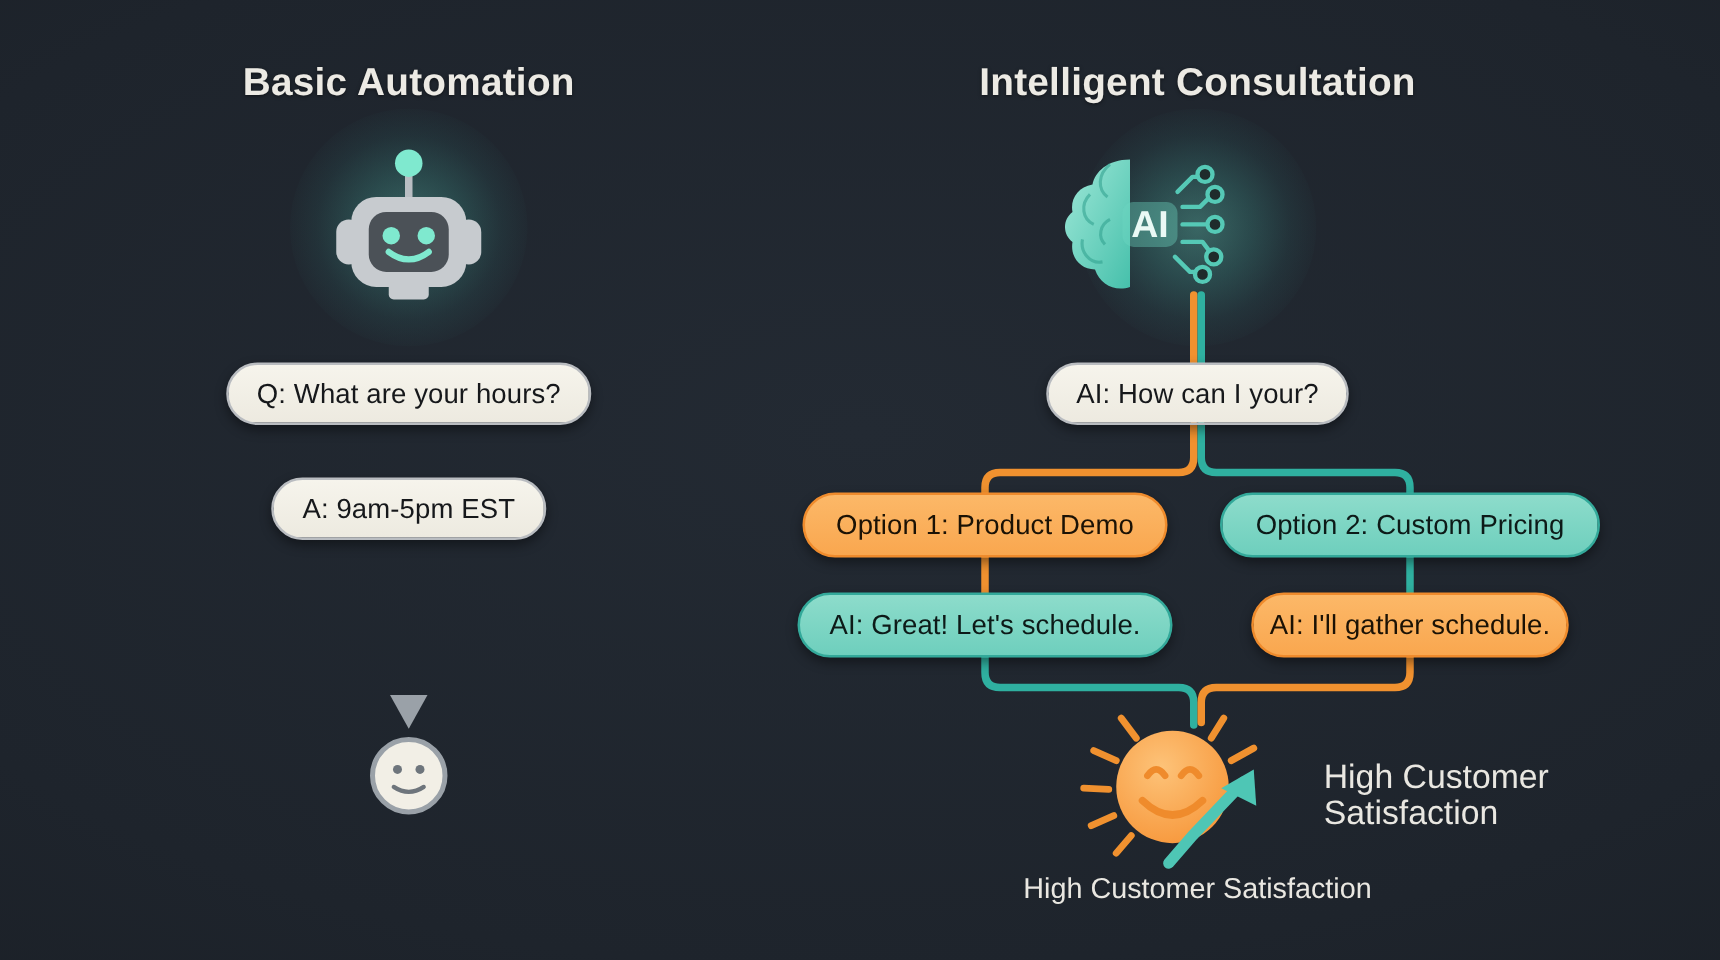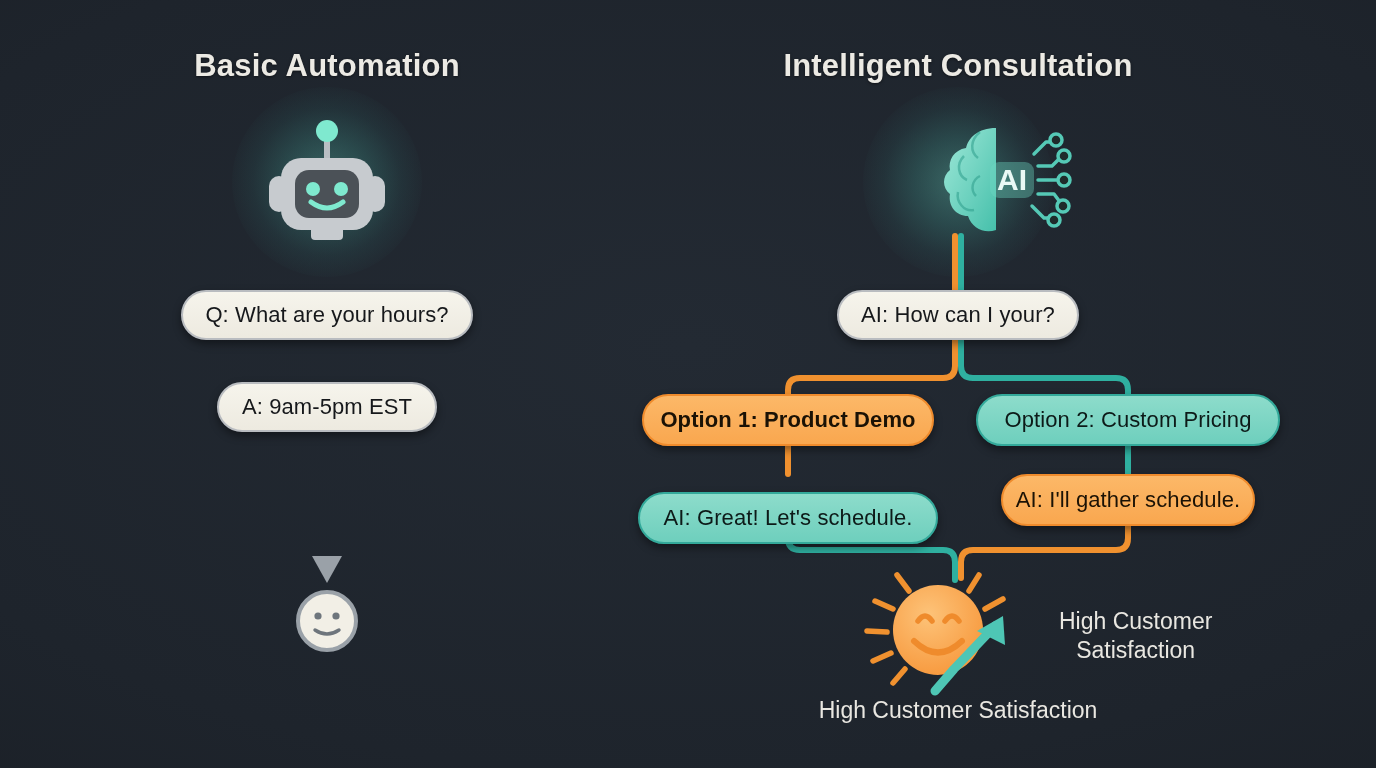--- a/index.html
+++ b/index.html
@@ -44,21 +44,21 @@
     pointer-events: none;
   }
   #glow-left  { left: 327px; top: 182px; }
   #glow-right { left: 958px; top: 182px; }
 
   .icon-wrap {
     position: absolute;
     transform: translate(-50%, -50%);
   }
   #robot-icon { left: 327px; top: 182px; }
-  #ai-icon    { left: 1004px; top: 182px; }
+  #ai-icon    { left: 912px; top: 182px; }
 
   
   #wires {
     position: absolute;
     left: 0; top: 0;
     width: 1376px; height: 768px;
     pointer-events: none;
   }
 
   
@@ -94,23 +94,23 @@
     box-shadow: 0 4px 9px rgba(0,0,0,0.42);
   }
 
   
   #b-l1 { left: 327px; top: 290px; width: 292px; height: 50px; }
   #b-l2 { left: 327px; top: 382px; width: 220px; height: 50px; }
   #b-l3 { left: 327px; top: 474px; width: 318px; height: 50px; }
 
   
   #b-r-root { left: 958px; top: 290px; width: 242px; height: 50px; }
-  #b-opt1   { left: 788px; top: 394px; width: 292px; height: 52px; font-weight: bold; }
+  #b-opt1   { left: 788px; top: 394px; width: 292px; height: 52px; }
   #b-opt2   { left: 1128px; top: 394px; width: 304px; height: 52px; }
-  #b-ans1   { left: 788px; top: 474px; width: 300px; height: 52px; margin-top: 18px; }
+  #b-ans1   { left: 788px; top: 474px; width: 300px; height: 52px; }
   #b-ans2   { left: 1128px; top: 474px; width: 254px; height: 52px; }
 
   
   #face-neutral {
     position: absolute;
     left: 327px; top: 623px;
     transform: translate(-50%, -50%);
   }
 
   
@@ -118,25 +118,24 @@
     position: absolute;
     left: 957px; top: 630px;
     transform: translate(-50%, -50%);
   }
 
   
   #sat-label-inline {
     position: absolute;
     left: 1059px;
     top: 607px;
-    font-size: 23px;
+    font-size: 27px;
     line-height: 29px;
     color: #e9e7e1;
     white-space: pre-line;
-    text-align: center;
   }
   #sat-label-bottom {
     position: absolute;
     left: 958px;
     top: 697px;
     transform: translateX(-50%);
     font-size: 23px;
     color: #e9e7e1;
     white-space: nowrap;
   }

